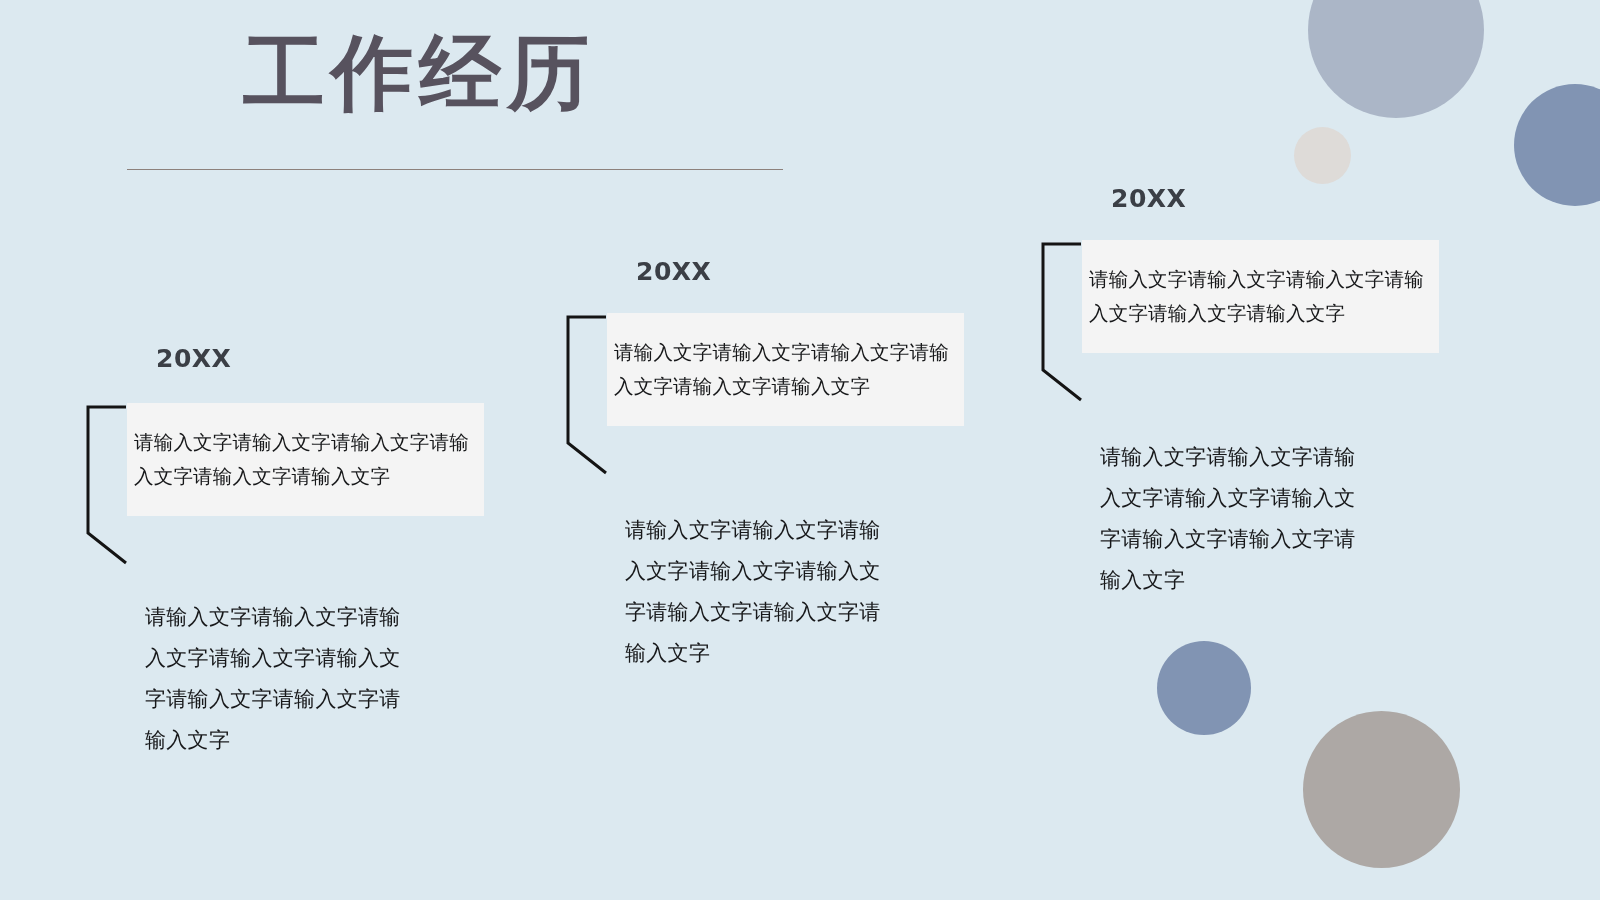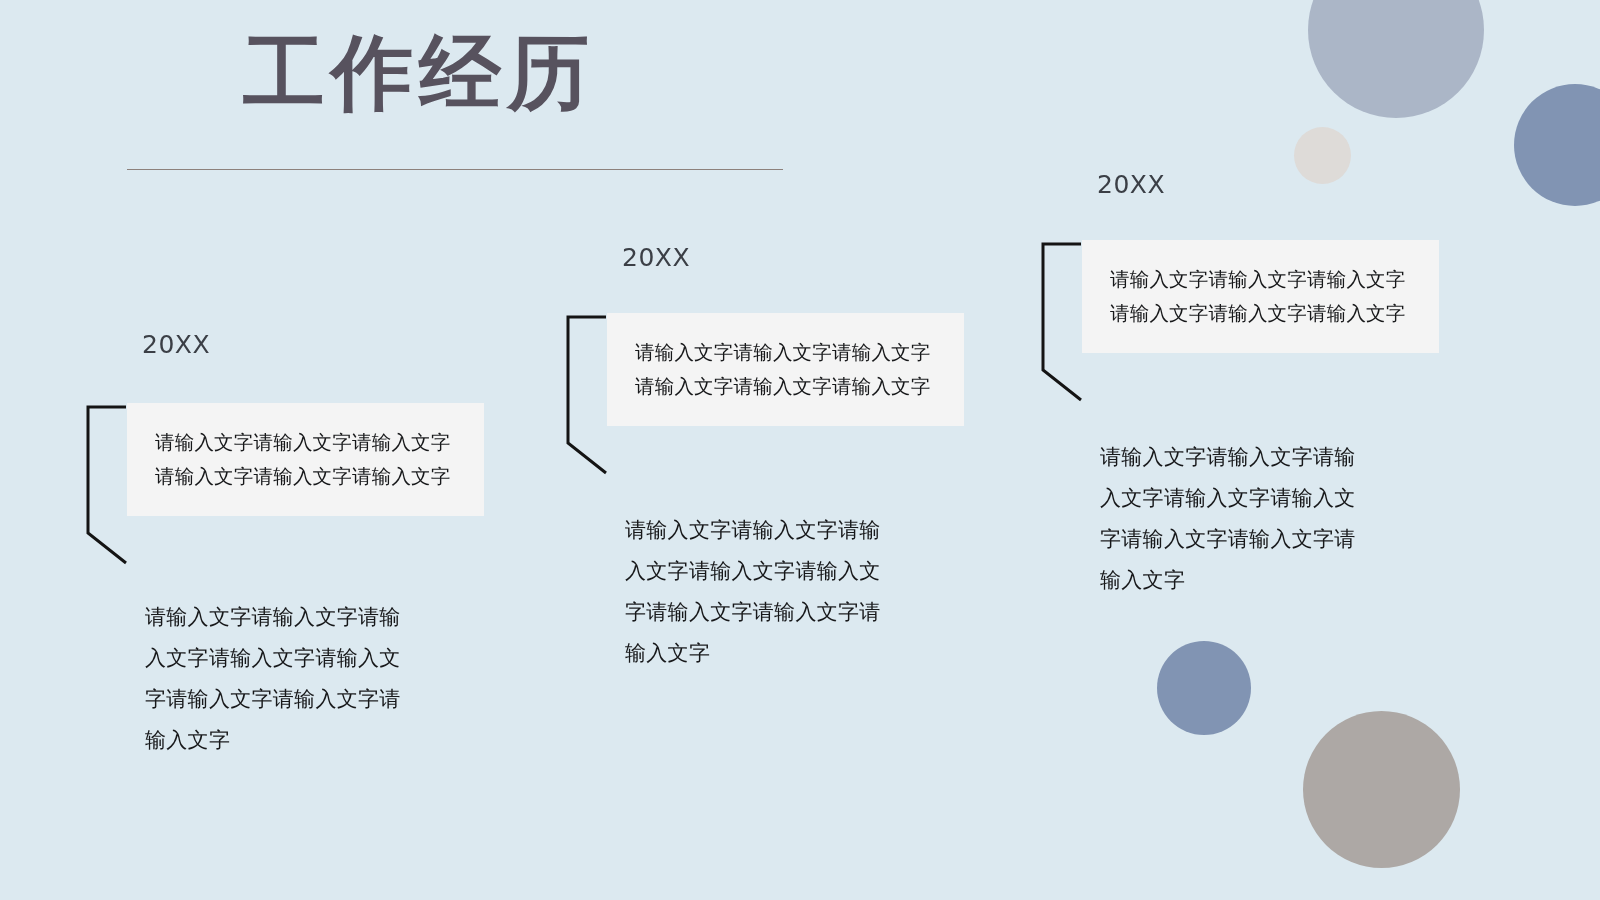--- a/index.html
+++ b/index.html
@@ -65,24 +65,24 @@
     border-top: 1.6px solid #8d817c;
   }
 
   
   .column {
     position: absolute;
   }
   .year-label {
     font-family: "DejaVu Sans", "Liberation Sans", sans-serif;
     font-size: 25px;
-    font-weight: normal;
+    font-weight: bold;
     color: #3b3f46;
     letter-spacing: 0.5px;
-    margin: 0;
+    margin: 14px;
     white-space: nowrap;
   }
 
   .callout {
     position: relative;
   }
   .bracket {
     position: absolute;
     left: 0;
     top: 0;
@@ -102,21 +102,21 @@
     box-sizing: border-box;
     display: flex;
     align-items: center;
   }
   .note-text {
     font-family: "DejaVu Serif", "Liberation Serif", serif;
     font-size: 19.5px;
     line-height: 34px;
     color: #17181a;
     margin: 0;
-    padding: 0 28px;
+    padding: 0 7px;
     letter-spacing: 0.2px;
   }
 
   .body-text {
     position: absolute;
     font-family: "DejaVu Serif", "Liberation Serif", serif;
     font-size: 21px;
     line-height: 41px;
     color: #17181a;
     margin: 12px;

